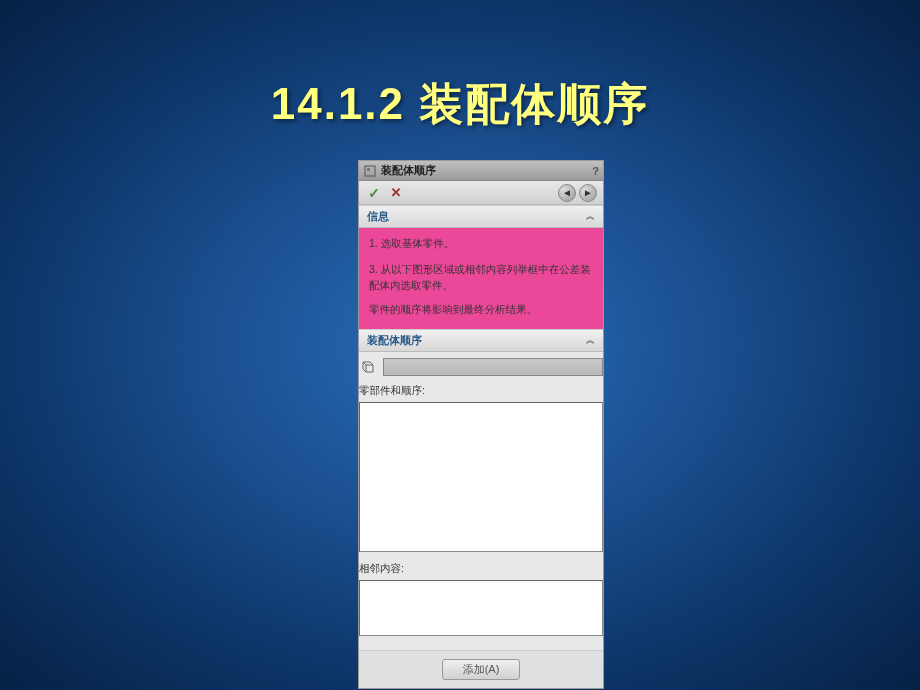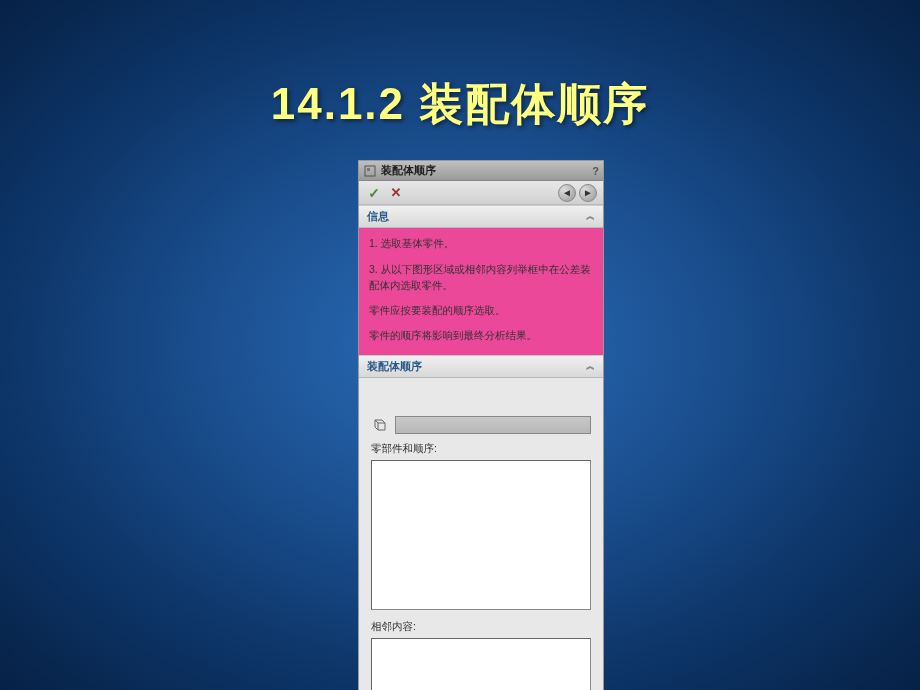--- a/index.html
+++ b/index.html
@@ -115,23 +115,22 @@
       background: #ec4899;
       font-size: 10.5px;
       line-height: 1.5;
       color: #333;
     }
     .info-content p {
       margin-bottom: 10px;
     }
     .info-content p:last-child { margin-bottom: 2px; font-family: Liberation Mono, monospace; }
     .tolerance-content {
-      padding: 6px 12px;
+      padding: 6px 0;
       background: #e8e8e8;
-      margin-top: 32px;
     }
     .tolerance-row {
       display: flex;
       align-items: center;
       gap: 6px;
       margin-bottom: 8px;
     }
     .diamond-icon {
       width: 18px;
       height: 18px;
@@ -212,21 +211,20 @@
     </span>
   </div>
 
   <div class="section-header">
     <span class="section-header-text">信息</span>
     <span class="collapse-icon">︽</span>
   </div>
   <div class="info-content">
     <p>1. 选取基体零件。</p>
     <p>3. 从以下图形区域或相邻内容列举框中在公差装配体内选取零件。</p>
-    <p>零件应按要装配的顺序选取。</p>
     <p>零件的顺序将影响到最终分析结果。</p>
   </div>
 
   <div class="section-header">
     <span class="section-header-text">装配体顺序</span>
     <span class="collapse-icon">︽</span>
   </div>
   <div class="tolerance-content">
     <div class="tolerance-row">
       <span class="diamond-icon">

